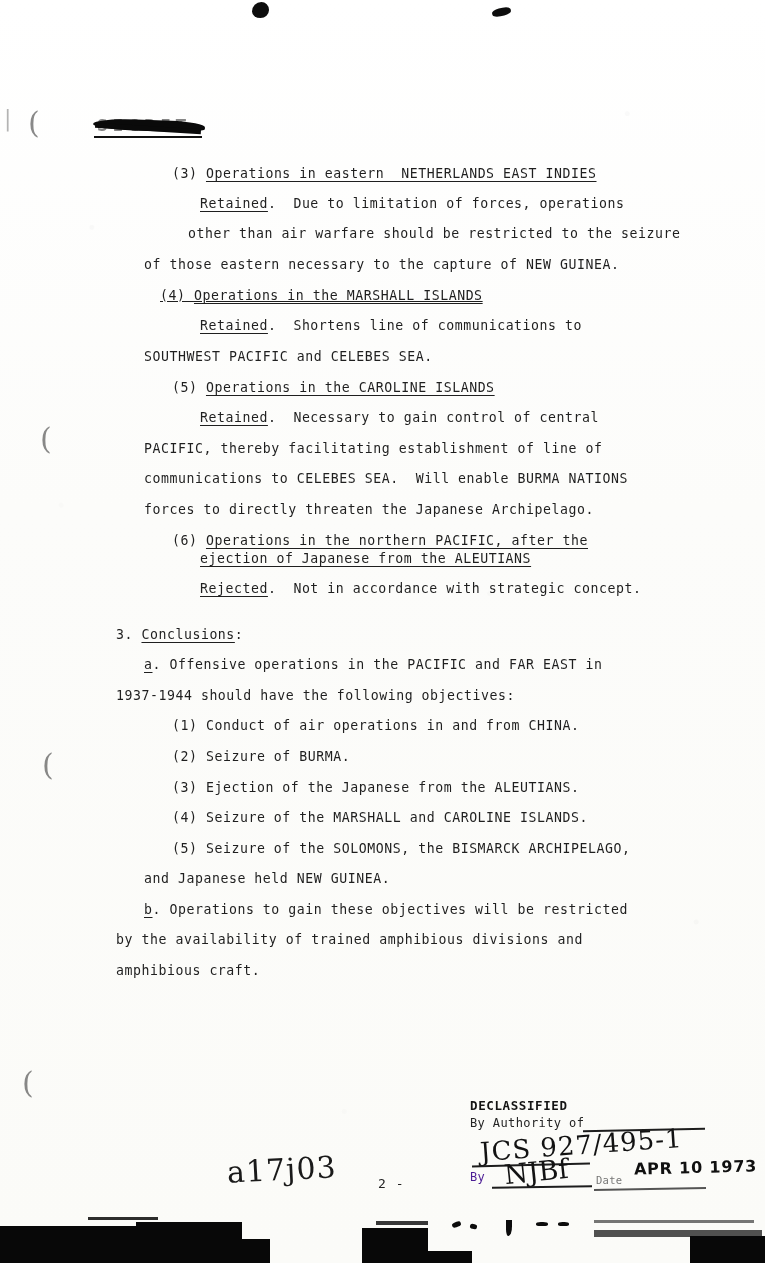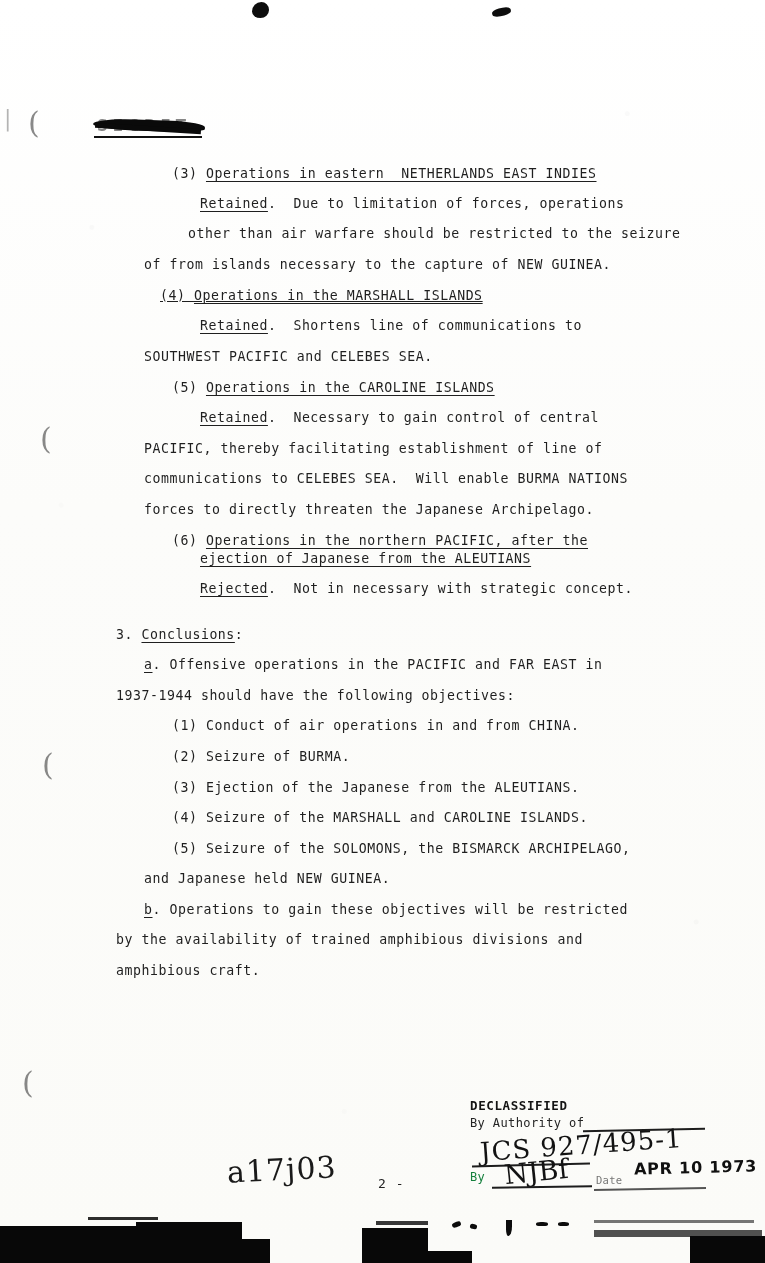--- a/index.html
+++ b/index.html
@@ -196,21 +196,21 @@
     color: #121212;
     letter-spacing: 1px;
     transform: rotate(-4deg);
     white-space: nowrap;
   }
   .declass .dl-by {
     position: absolute;
     left: 0; top: 72px;
     font-size: 12px;
     letter-spacing: 0.4px;
-    color: #15803d;
+    color: #4c1d95;
   }
   .declass .dl-sign {
     position: absolute;
     left: 34px; top: 58px;
     font-family: "DejaVu Serif", "Liberation Serif", serif;
     font-size: 27px;
     color: #121212;
     transform: rotate(-6deg);
     white-space: nowrap;
   }
@@ -305,32 +305,32 @@
       <div class="margin-mark" style="left: 40px; top: 424px;">(</div>
       <div class="margin-mark" style="left: 42px; top: 750px;">(</div>
       <div class="margin-mark" style="left: 22px; top: 1068px;">(</div>
       <div class="margin-mark" style="left: 4px; top: 108px; font-size: 22px; opacity: 0.35;">|</div>
     </div>
 
   <div class="body" id="body-lines">
       <div class="line" style="left: 172px; top: 166px;"><span>(3) </span><span class="u">Operations in eastern  NETHERLANDS EAST INDIES</span></div>
       <div class="line" style="left: 200px; top: 196px;"><span class="u">Retained</span><span>.  Due to limitation of forces, operations</span></div>
       <div class="line" style="left: 144px; top: 226px; margin-left: 44px;"><span>other than air warfare should be restricted to the seizure</span></div>
-      <div class="line" style="left: 144px; top: 257px;"><span>of from islands necessary to the capture of NEW GUINEA.</span></div>
+      <div class="line" style="left: 144px; top: 257px;"><span>of those eastern necessary to the capture of NEW GUINEA.</span></div>
       <div class="line" style="left: 160px; top: 288px; text-decoration: underline;"><span>(4) </span><span class="u">Operations in the MARSHALL ISLANDS</span></div>
       <div class="line" style="left: 200px; top: 318px;"><span class="u">Retained</span><span>.  Shortens line of communications to</span></div>
       <div class="line" style="left: 144px; top: 349px;"><span>SOUTHWEST PACIFIC and CELEBES SEA.</span></div>
       <div class="line" style="left: 172px; top: 380px;"><span>(5) </span><span class="u">Operations in the CAROLINE ISLANDS</span></div>
       <div class="line" style="left: 200px; top: 410px;"><span class="u">Retained</span><span>.  Necessary to gain control of central</span></div>
       <div class="line" style="left: 144px; top: 441px;"><span>PACIFIC, thereby facilitating establishment of line of</span></div>
       <div class="line" style="left: 144px; top: 471px;"><span>communications to CELEBES SEA.  Will enable BURMA NATIONS</span></div>
       <div class="line" style="left: 144px; top: 502px;"><span>forces to directly threaten the Japanese Archipelago.</span></div>
       <div class="line" style="left: 172px; top: 533px;"><span>(6) </span><span class="u">Operations in the northern PACIFIC, after the</span></div>
       <div class="line" style="left: 200px; top: 551px;"><span class="u">ejection of Japanese from the ALEUTIANS</span></div>
-      <div class="line" style="left: 200px; top: 581px;"><span class="u">Rejected</span><span>.  Not in necessary with strategic concept.</span></div>
+      <div class="line" style="left: 200px; top: 581px;"><span class="u">Rejected</span><span>.  Not in accordance with strategic concept.</span></div>
       <div class="line" style="left: 116px; top: 627px;"><span>3. </span><span class="u">Conclusions</span><span>:</span></div>
       <div class="line" style="left: 144px; top: 657px;"><span class="u">a</span><span>. Offensive operations in the PACIFIC and FAR EAST in</span></div>
       <div class="line" style="left: 116px; top: 688px;"><span>1937-1944 should have the following objectives:</span></div>
       <div class="line" style="left: 172px; top: 718px;"><span>(1) Conduct of air operations in and from CHINA.</span></div>
       <div class="line" style="left: 172px; top: 749px;"><span>(2) Seizure of BURMA.</span></div>
       <div class="line" style="left: 172px; top: 780px;"><span>(3) Ejection of the Japanese from the ALEUTIANS.</span></div>
       <div class="line" style="left: 172px; top: 810px;"><span>(4) Seizure of the MARSHALL and CAROLINE ISLANDS.</span></div>
       <div class="line" style="left: 172px; top: 841px;"><span>(5) Seizure of the SOLOMONS, the BISMARCK ARCHIPELAGO,</span></div>
       <div class="line" style="left: 144px; top: 871px;"><span>and Japanese held NEW GUINEA.</span></div>
       <div class="line" style="left: 144px; top: 902px;"><span class="u">b</span><span>. Operations to gain these objectives will be restricted</span></div>

